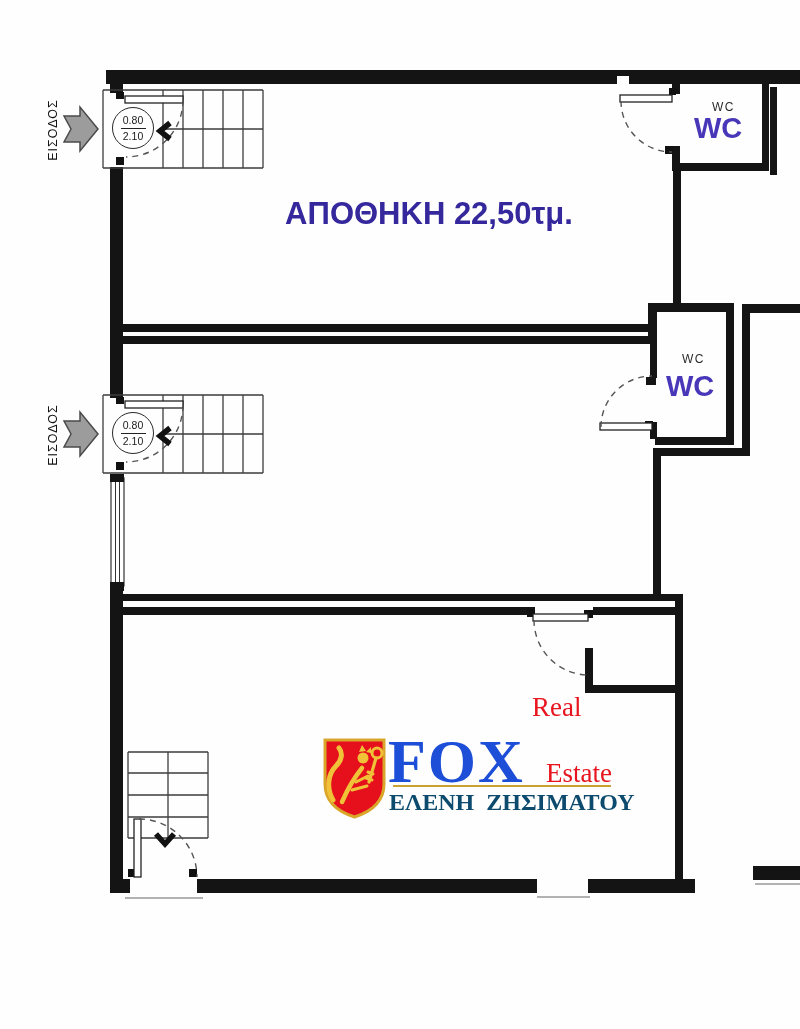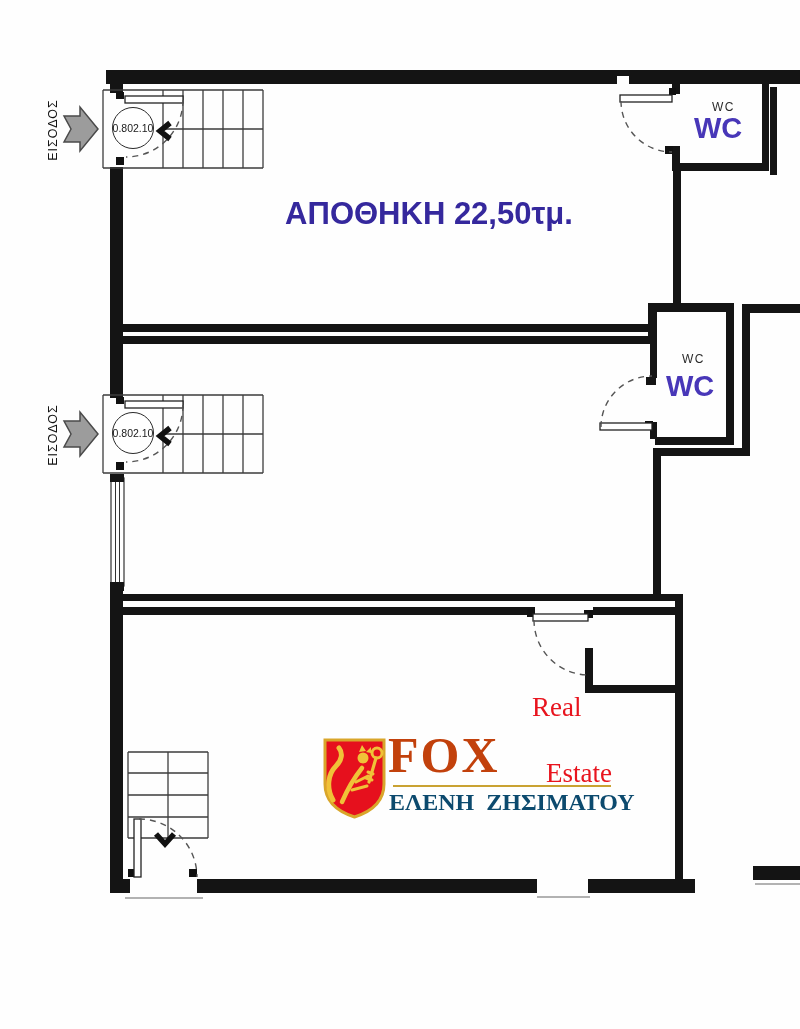--- a/index.html
+++ b/index.html
@@ -6,24 +6,24 @@
   #canvas{position:relative;width:800px;height:1029px;background:#fefefe;overflow:hidden;
           font-family:"Liberation Sans",sans-serif;}
   #plan-svg{position:absolute;left:0;top:0;}
   .lbl{position:absolute;white-space:nowrap;}
   .room-label{width:340px;text-align:center;font-size:31px;font-weight:bold;color:#35289d;letter-spacing:0px;}
   .wc-small{font-size:12px;letter-spacing:1.5px;color:#2b2b2b;}
   .wc-big{font-size:29px;font-weight:bold;color:#4837b8;}
   .entrance-label{width:100px;height:16px;text-align:center;font-size:12.5px;color:#111;
                   transform:rotate(-90deg);transform-origin:center;letter-spacing:1px;}
   .door-size{position:absolute;width:40px;height:40px;border:1.5px solid #2a2a2a;border-radius:50%;
-             background:#fff;display:flex;flex-direction:row;justify-content:center;align-items:center;
+             background:#fff;display:flex;flex-direction:column;justify-content:center;align-items:center;
              font-size:10.5px;color:#1a1a1a;line-height:1.15;}
   .door-size .frac-line{width:25px;height:1px;background:#222;margin:1px 0;}
-  .logo-brand{font-family:"Liberation Serif",serif;font-size:50px;font-weight:bold;color:#c2410c;letter-spacing:2px;}
+  .logo-brand{font-family:"Liberation Serif",serif;font-size:62px;font-weight:bold;color:#1d4ed8;letter-spacing:2px;}
   .logo-word{font-family:"Liberation Serif",serif;font-size:27px;color:#e8141e;}
   .logo-rule{position:absolute;left:393px;top:785px;width:218px;height:2px;background:#c9a232;}
   .logo-agent{font-family:"Liberation Serif",serif;font-size:24px;font-weight:bold;color:#0c4a6e;
               width:226px;text-align:center;word-spacing:6px;}
 </style>
 </head>
 <body>
 
 <div id="canvas">
 

